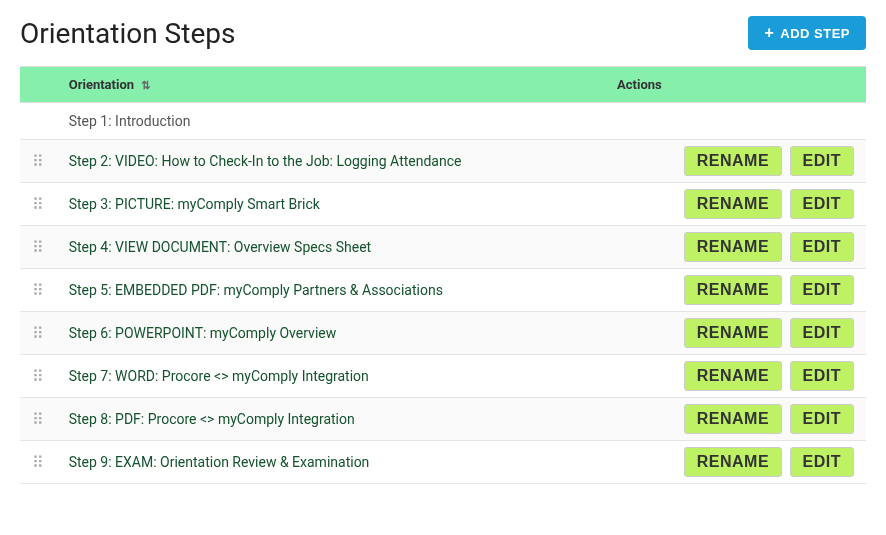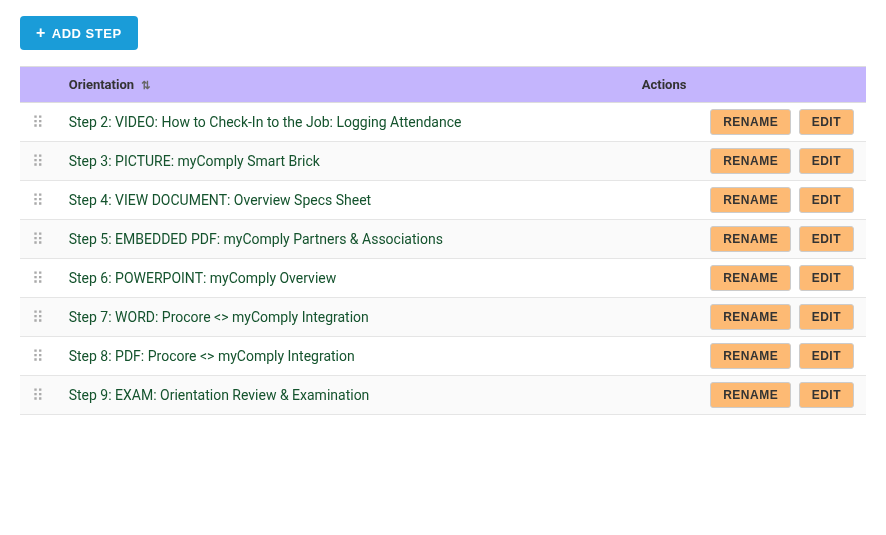--- a/index.html
+++ b/index.html
@@ -44,21 +44,21 @@
       font-size: 16px;
       font-weight: 700;
     }
 
     table {
       width: 100%;
       border-collapse: collapse;
     }
 
     thead tr th {
-      background: #c4b5fd;
+      background: #86efac;
       padding: 10px 12px;
       text-align: left;
       font-size: 13px;
       font-weight: 700;
       color: #333;
       border-top: 1px solid #ddd;
       border-bottom: 1px solid #ddd;
     }
 
     thead tr th.actions-col {
@@ -107,58 +107,63 @@
     .actions-cell {
       text-align: right;
       white-space: nowrap;
     }
 
     .btn-rename, .btn-edit {
       display: inline-block;
       padding: 5px 12px;
       border: 1px solid #ccc;
       border-radius: 3px;
-      background: #fdba74;
+      background: #bef264;
       color: #333;
-      font-size: 12px;
+      font-size: 16px;
       font-weight: 600;
       cursor: pointer;
       text-transform: uppercase;
       letter-spacing: 0.5px;
       margin-left: 4px;
     }
 
     .drag-cell {
       width: 32px;
     }
   </style>
 </head>
 <body>
 
 <div class="page-header">
+  <h1 class="page-title">Orientation Steps</h1>
   <button class="add-step-btn">
     <span class="plus-icon">+</span>
     <span>ADD STEP</span>
   </button>
 </div>
 
 <table>
   <thead>
     <tr>
       <th style="width:32px; border-right:none;"></th>
       <th>
         <span>Orientation</span>
         <span class="sort-icon">⇅</span>
       </th>
       <th class="actions-col">
         <span>Actions</span>
       </th>
     </tr>
   </thead>
   <tbody id="table-body">
+  <tr class="no-actions">
+        <td></td>
+        <td colspan="2">Step 1: Introduction</td>
+      </tr>
       <tr class="has-actions">
         <td class="drag-cell">
           <span class="drag-handle">⠿</span>
         </td>
         <td>
           <span class="step-label">Step 2: VIDEO: How to Check-In to the Job: Logging Attendance</span>
         </td>
         <td class="actions-cell">
           <button class="btn-rename">RENAME</button>
           <button class="btn-edit">EDIT</button>

